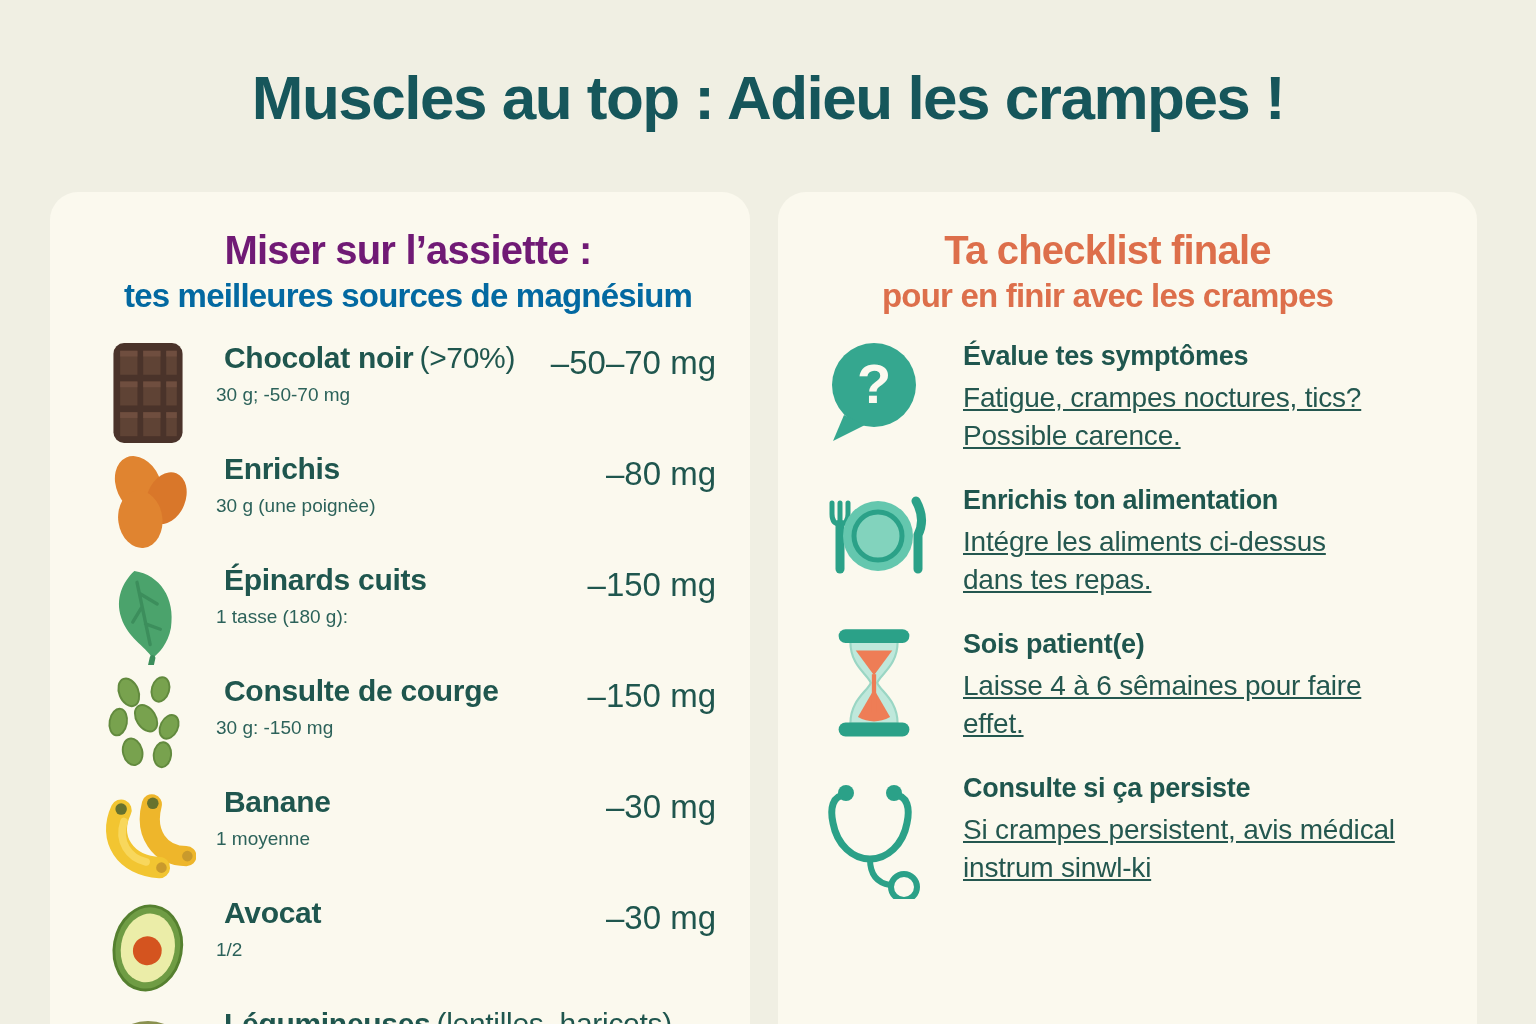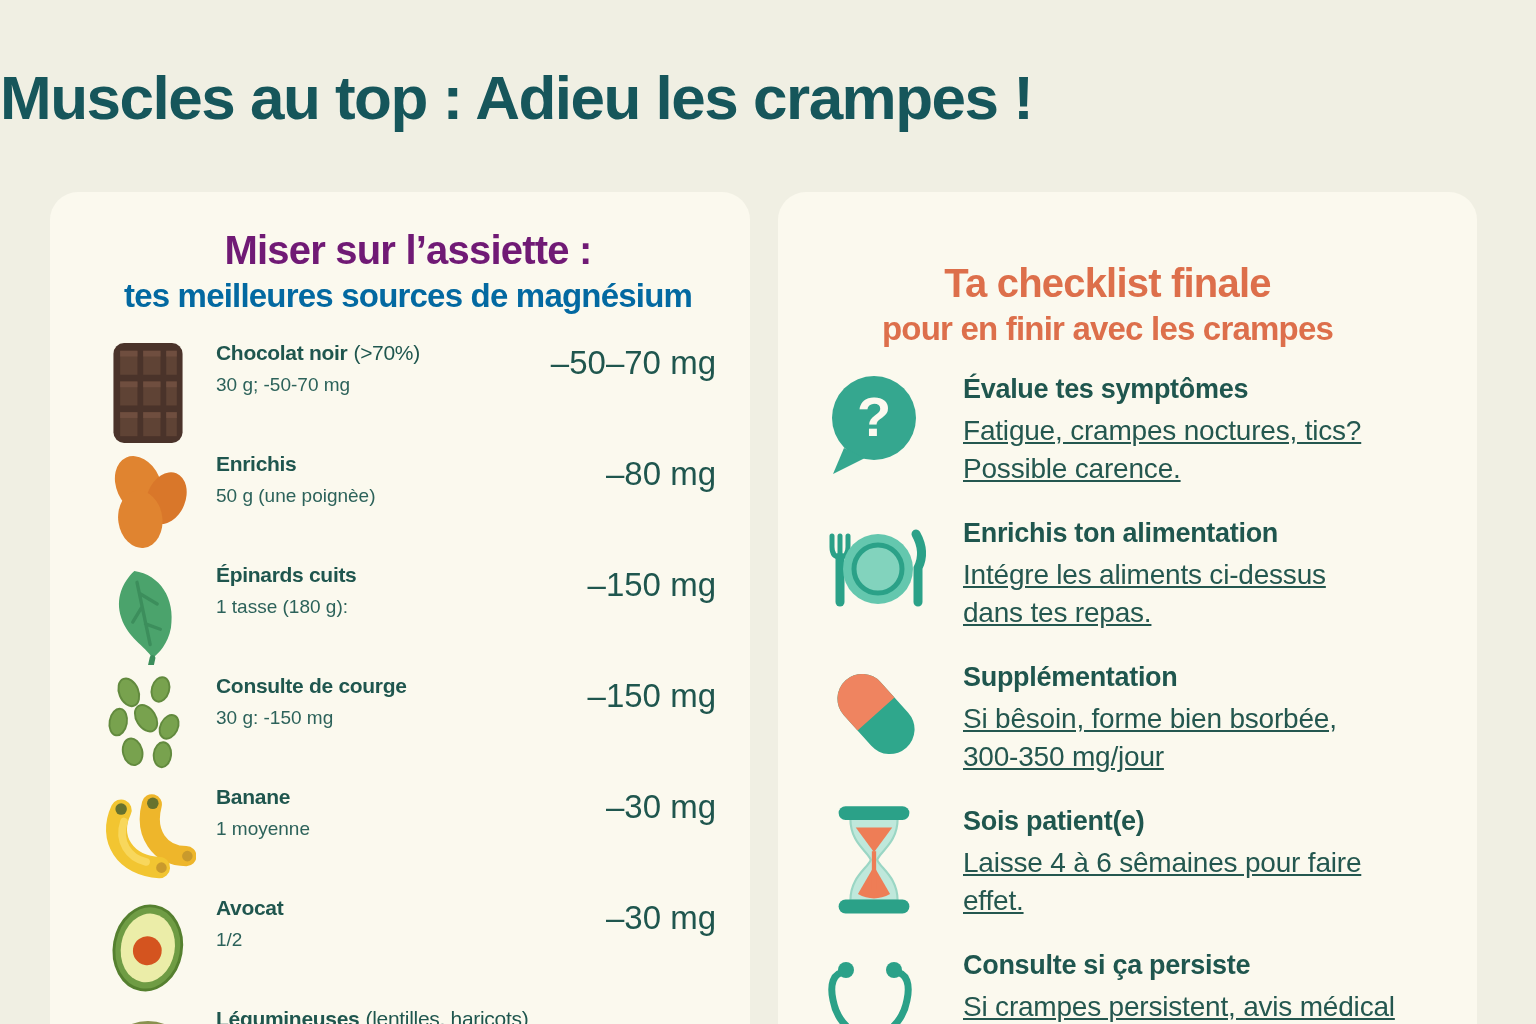--- a/index.html
+++ b/index.html
@@ -5,41 +5,41 @@
   html,body{margin:0;padding:0;}
   body{
     width:1536px;height:1024px;overflow:hidden;position:relative;
     background:#f0efe3;
     font-family:"Liberation Sans",sans-serif;
     color:#1f564e;
   }
   *{box-sizing:border-box;}
   .main-title{
     position:absolute;top:62px;left:0;width:1536px;
-    font-size:62px;font-weight:700;color:#16565b;
+    text-align:center;font-size:62px;font-weight:700;color:#16565b;
     letter-spacing:-1.5px;white-space:nowrap;
   }
   .panel{
     position:absolute;top:192px;height:960px;background:#fbf9ee;
     border-radius:28px;overflow:hidden;
   }
   .panel-left{left:50px;width:700px;padding:36px 34px 0 50px;}
   .panel-right{left:778px;width:699px;padding:36px 24px 0 42px;}
   .panel-heading{text-align:center;}
-  .panel-right .panel-heading{width:575px;margin-top:33px;}
+  .panel-right .panel-heading{width:575px;}
   .ph1{font-size:40px;font-weight:700;color:#701a75;letter-spacing:-0.8px;white-space:nowrap;}
   .ph2{font-size:33px;font-weight:700;color:#0369a1;margin-top:4px;letter-spacing:-0.8px;white-space:nowrap;}
   .panel-right .ph1,.panel-right .ph2{color:#dd6f4b;}
 
   .food-list{margin-top:26px;}
   .food-row{display:flex;align-items:flex-start;height:111px;}
   .food-icon{width:98px;flex:0 0 98px;}
   .food-icon svg{display:block;}
   .food-text{flex:1;padding-left:18px;}
-  .food-name-line{font-size:21px;letter-spacing:-0.3px;white-space:nowrap;}
+  .food-name-line{font-size:30px;letter-spacing:-0.3px;white-space:nowrap;margin-left:8px;}
   .food-name{font-weight:700;}
   .food-qualifier{font-weight:400;margin-left:6px;}
   .food-portion{font-size:19px;color:#2c625a;margin-top:9px;white-space:nowrap;}
   .food-amount{font-size:33px;font-weight:500;padding-top:3px;white-space:nowrap;}
 
   .check-list{margin-top:24px;}
   .check-row{display:flex;align-items:flex-start;height:144px;}
   .check-icon{width:118px;flex:0 0 118px;}
   .check-icon svg{display:block;}
   .check-text{flex:1;padding-left:25px;}
@@ -101,21 +101,21 @@
         <svg width="96" height="100" viewBox="0 0 100 100">
           <ellipse cx="40" cy="32" rx="23" ry="31" fill="#e08430" transform="rotate(-24 40 32)"></ellipse>
           <ellipse cx="69" cy="46" rx="20" ry="28" fill="#d9772a" transform="rotate(22 69 46)"></ellipse>
           <ellipse cx="42" cy="68" rx="23" ry="30" fill="#e08430" transform="rotate(-8 42 68)"></ellipse>
         </svg>
       </div>
       <div class="food-text">
         <div class="food-name-line">
           <span class="food-name">Enrichis</span><span class="food-qualifier"></span>
         </div>
-        <div class="food-portion">50 g (une poignèe)</div>
+        <div class="food-portion">30 g (une poignèe)</div>
       </div>
       <div class="food-amount">–80 mg</div>
     </div>
 
     <div class="food-row">
       <div class="food-icon">
         <svg width="96" height="102" viewBox="0 0 100 102">
           <g transform="rotate(-18 50 50)">
             <path d="M50 4 C74 16 82 44 68 72 C60 87 47 94 40 96 C36 81 22 68 22 46 C22 25 35 11 50 4 Z" fill="#4ba36c"></path>
             <path d="M49 16 L42 82 M46 42 L32 54 M48 28 L62 44 M44 60 L57 70" stroke="#3c8e5c" stroke-width="3.5" fill="none" stroke-linecap="round"></path>
@@ -248,35 +248,20 @@
           <circle cx="58" cy="53" r="24" fill="#82d3bd" stroke="#2ba188" stroke-width="5"></circle>
         </svg>
       </div>
       <div class="check-text">
         <div class="check-title">Enrichis ton alimentation</div>
         <div class="check-desc">Intégre les aliments ci-dessus
 dans tes repas.</div>
       </div>
     </div>
 
-    <div class="check-row">
-      <div class="check-icon">
-        <svg width="112" height="108" viewBox="0 0 100 100">
-          <g transform="rotate(-42 50 50)">
-            <rect x="27" y="8" width="46" height="84" rx="23" fill="#2fa78c"></rect>
-            <path d="M27 50 V31 A23 23 0 0 1 73 31 V50 Z" fill="#ef8460"></path>
-          </g>
-        </svg>
-      </div>
-      <div class="check-text">
-        <div class="check-title">Supplémentation</div>
-        <div class="check-desc">Si bêsoin, forme bien bsorbée,
-300-350 mg/jour</div>
-      </div>
-    </div>
 
     <div class="check-row">
       <div class="check-icon">
         <svg width="108" height="118" viewBox="0 0 100 110">
           <path d="M28 14 C28 36 44 44 47 52 C44 60 28 68 28 90 H72 C72 68 56 60 53 52 C56 44 72 36 72 14 Z" fill="#bfe8db" stroke="#9ad6c4" stroke-width="2"></path>
           <path d="M33 22 H67 L50 45 Z" fill="#ee7d56"></path>
           <path d="M50 58 L65 84 Q50 92 35 84 Z" fill="#ee7d56"></path>
           <path d="M50 44 V80" stroke="#ee7d56" stroke-width="4"></path>
           <rect x="17" y="2" width="66" height="13" rx="6.5" fill="#2ba188"></rect>
           <rect x="17" y="89" width="66" height="13" rx="6.5" fill="#2ba188"></rect>

